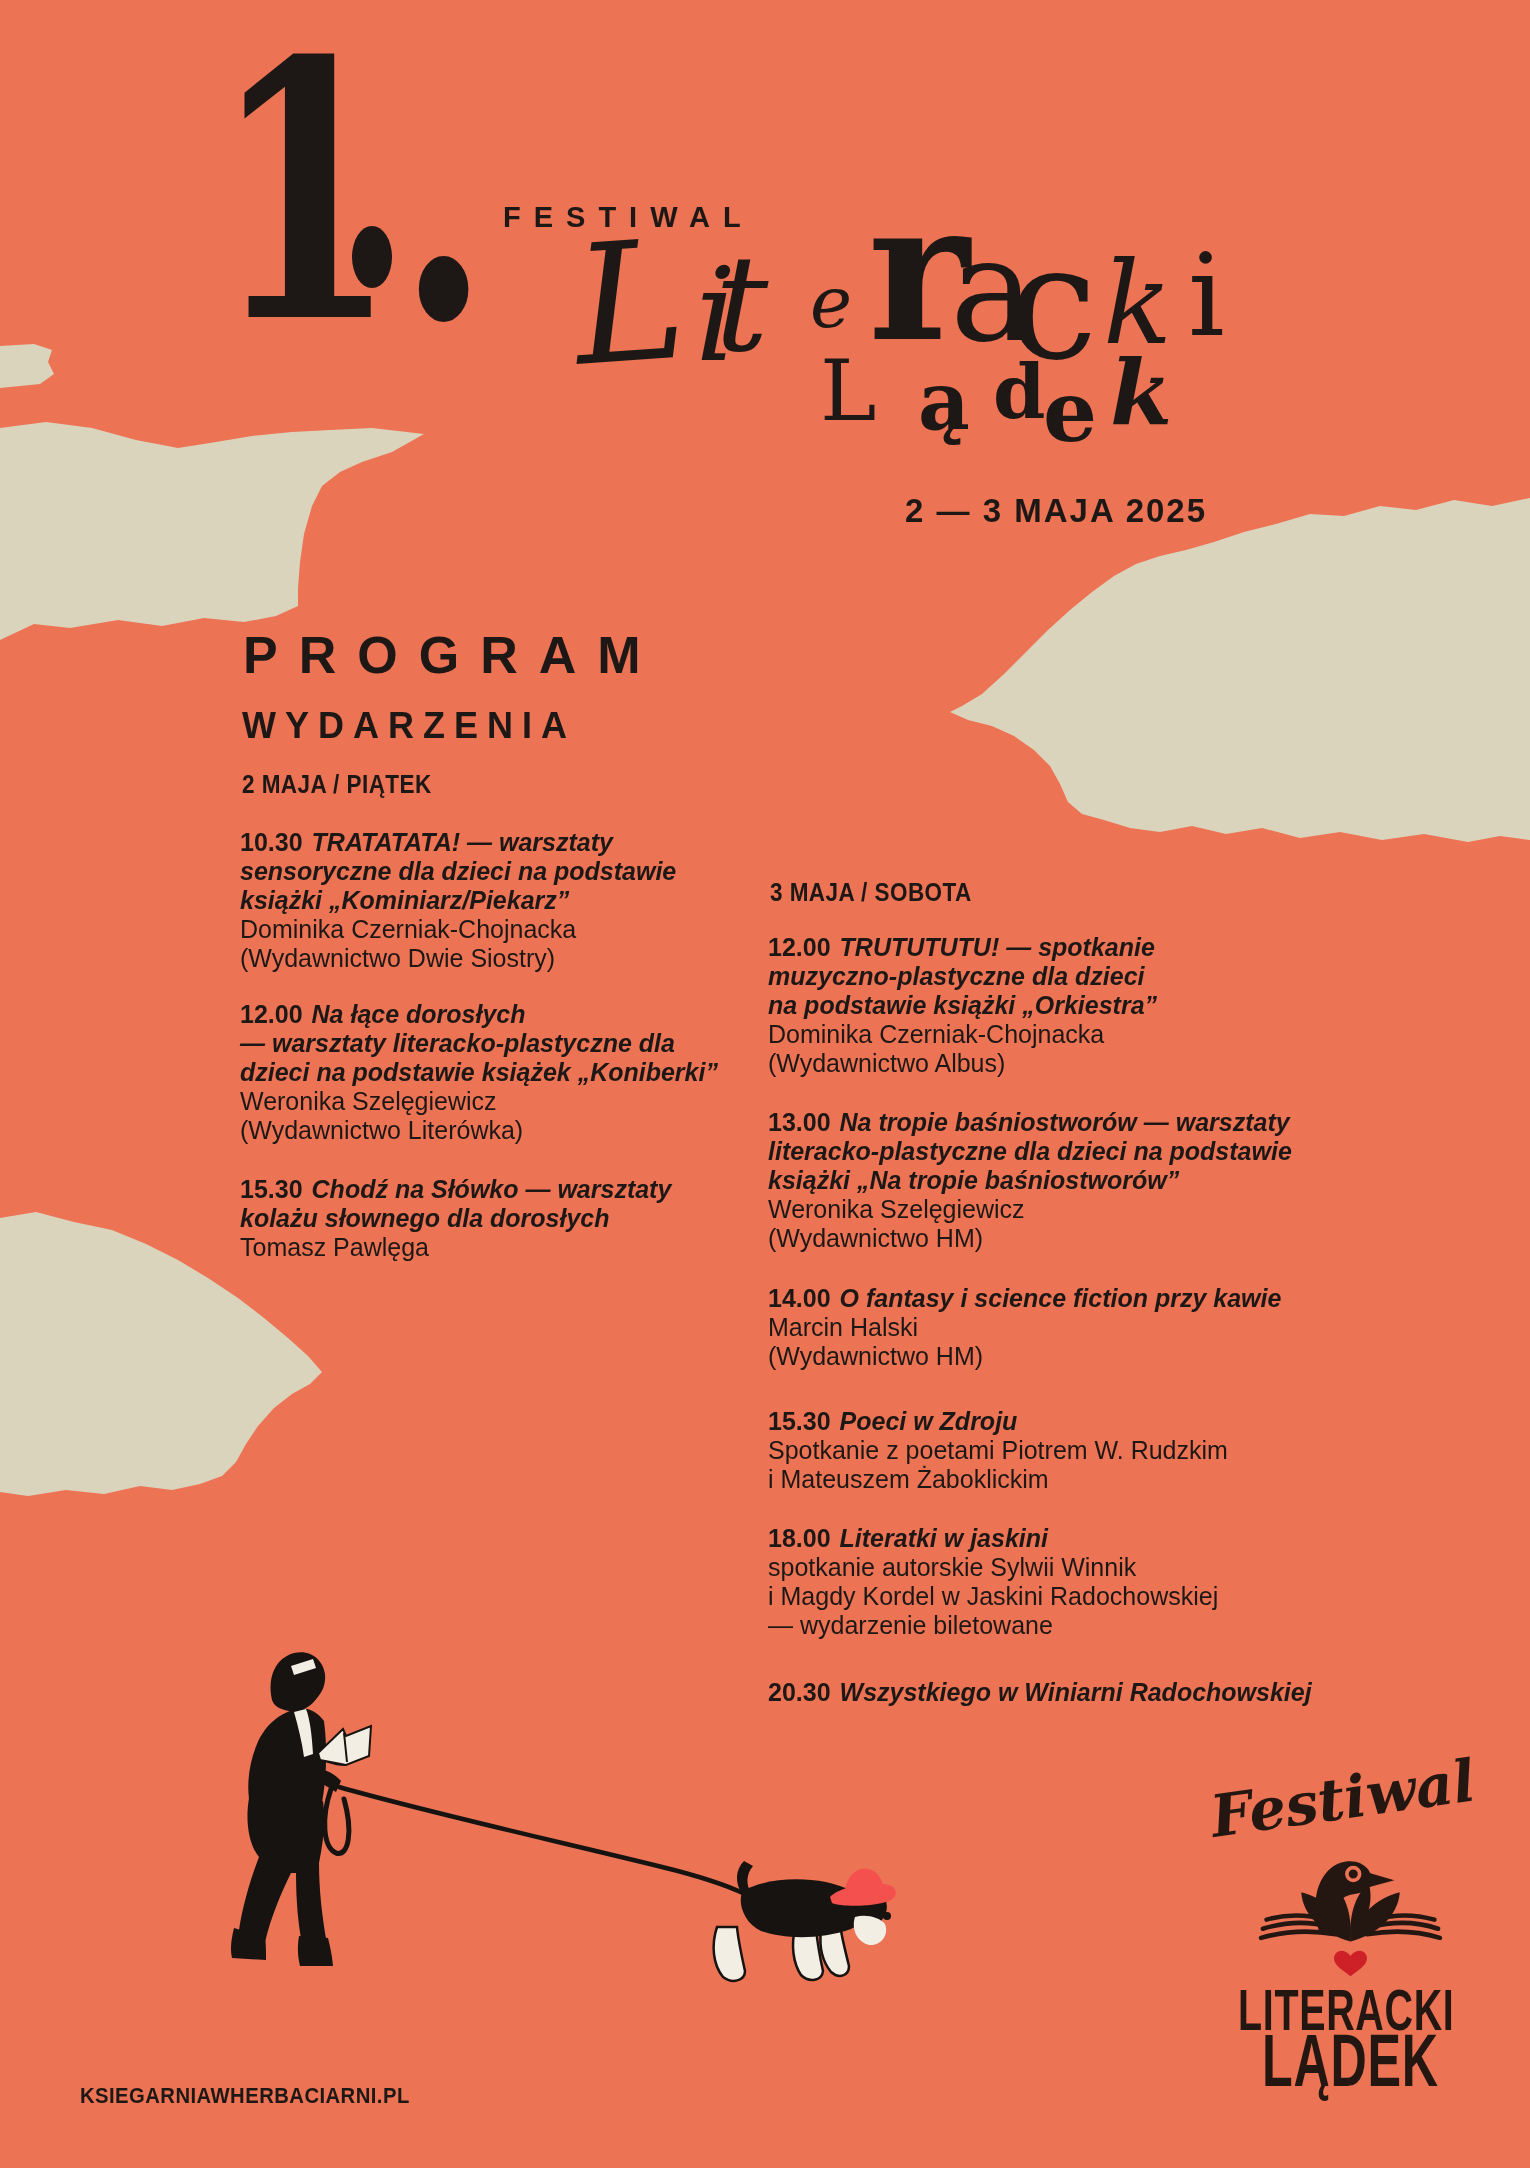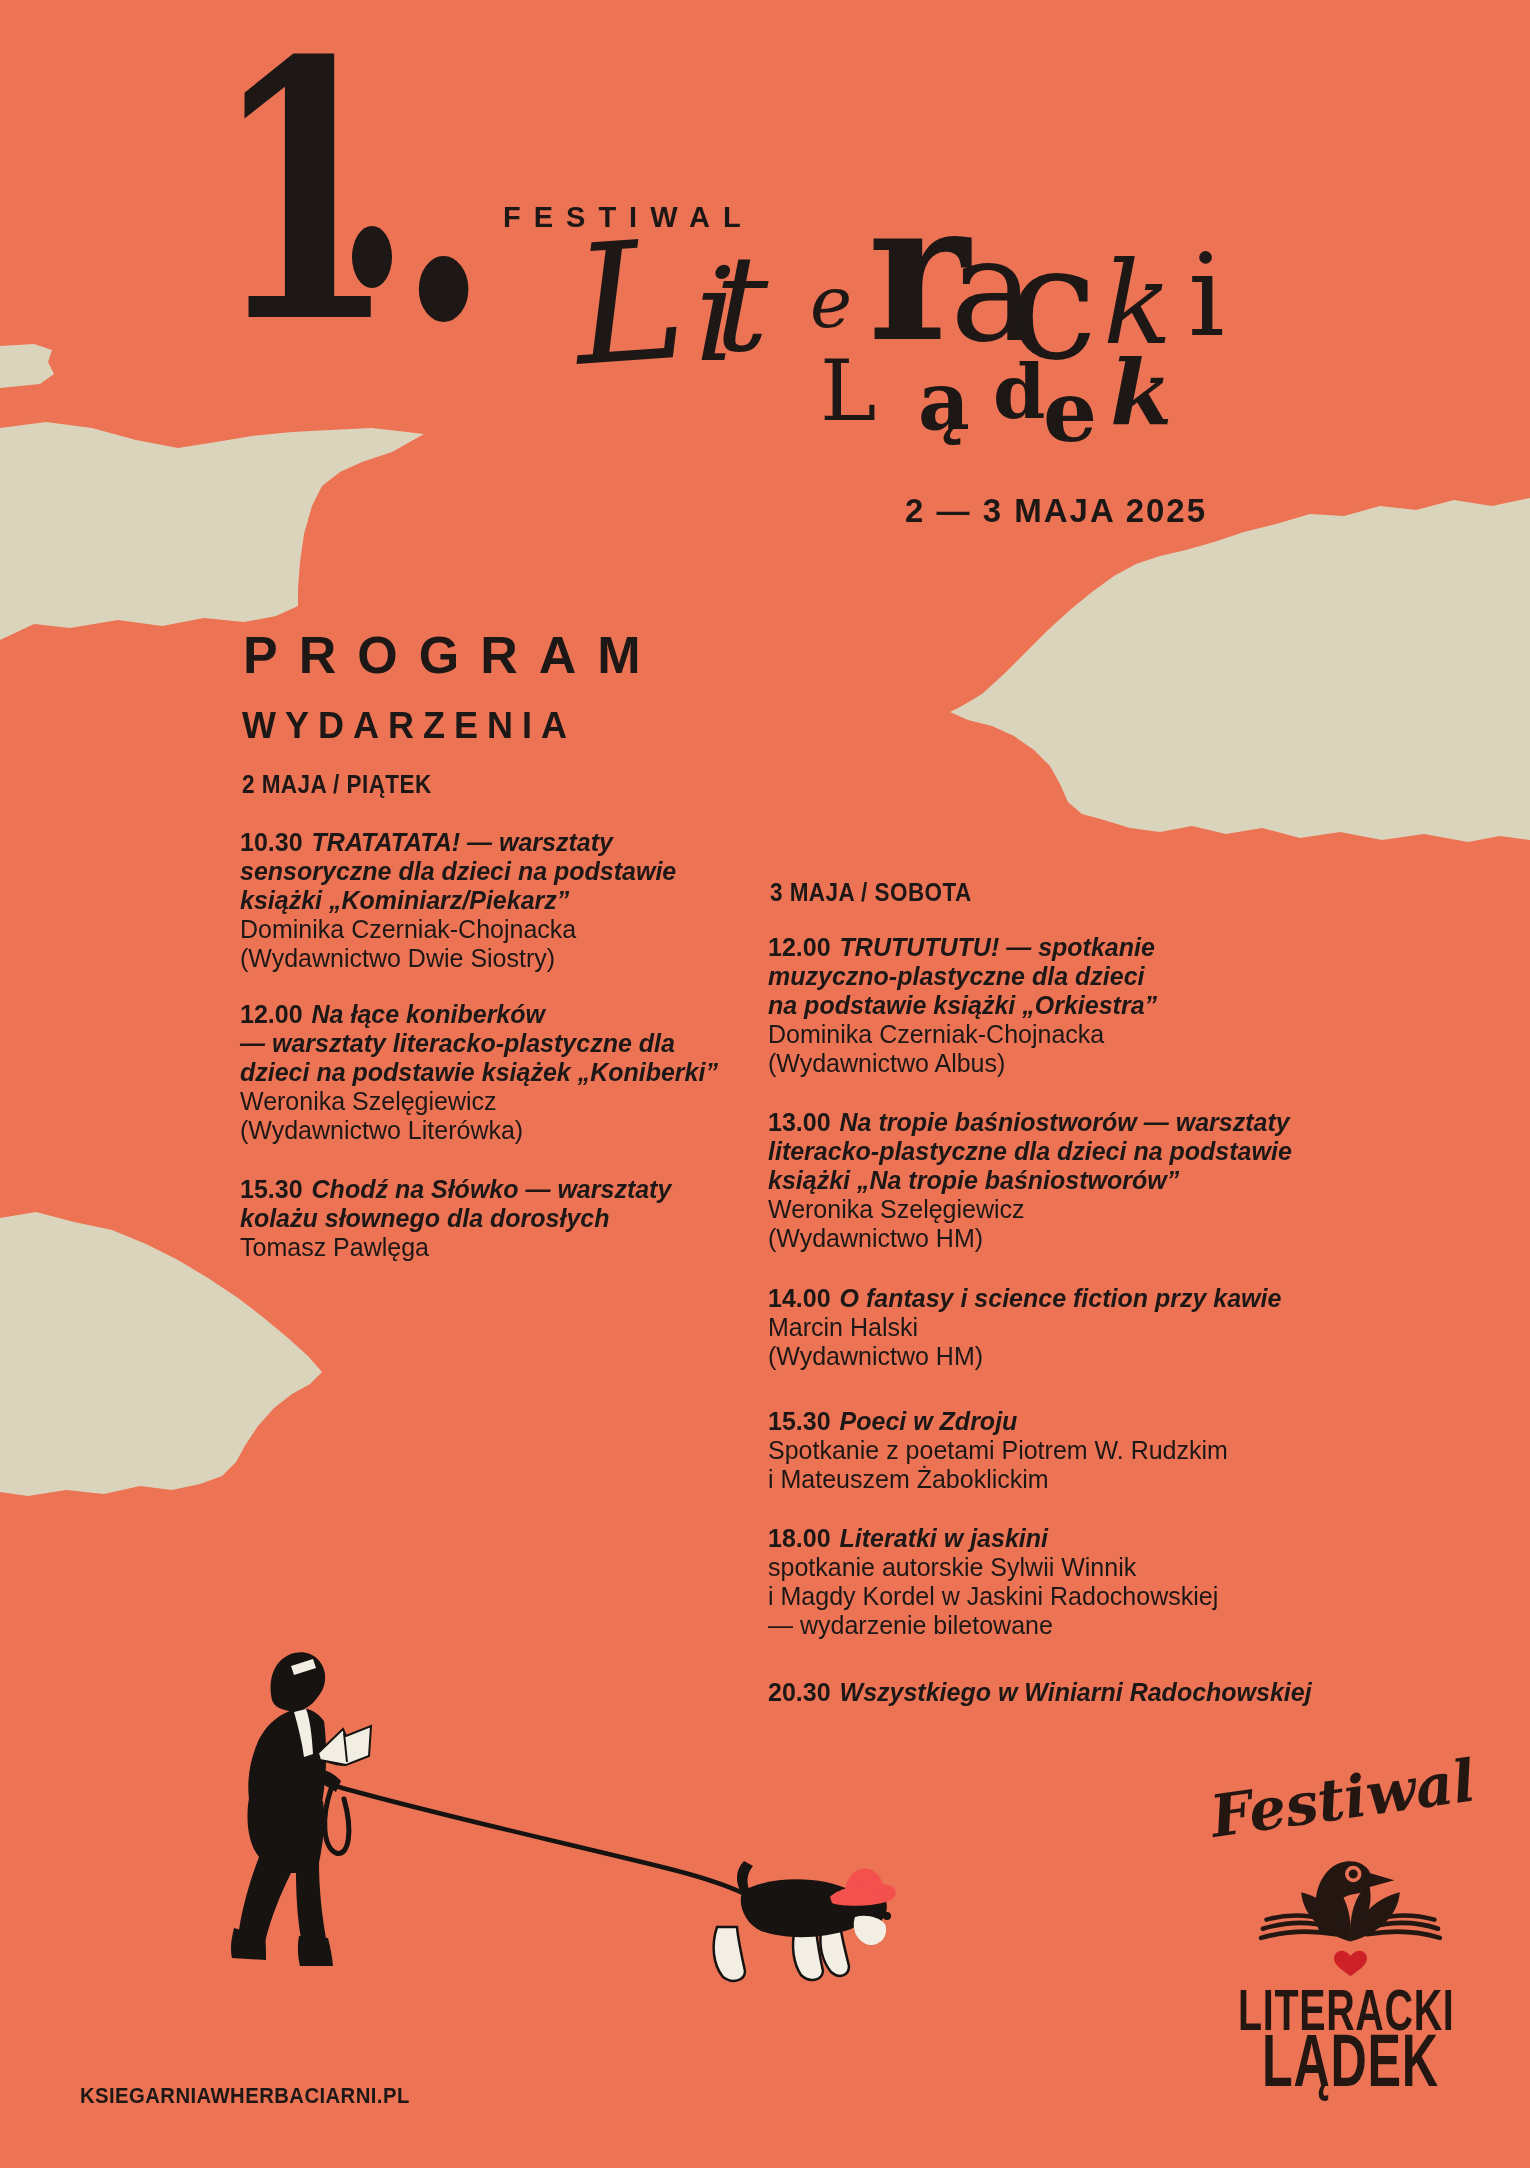--- a/index.html
+++ b/index.html
@@ -139,21 +139,21 @@
   <div class="txt dayhead d2">3 MAJA / SOBOTA</div>
 
   <div class="event col-l" style="top:828px">
     <span class="etime">10.30</span><span class="etitle">TRATATATA! — warsztaty
 sensoryczne dla dzieci na podstawie
 książki „Kominiarz/Piekarz”</span>
     <div class="emeta">Dominika Czerniak-Chojnacka
 (Wydawnictwo Dwie Siostry)</div>
   </div>
   <div class="event col-l" style="top:1000px">
-    <span class="etime">12.00</span><span class="etitle">Na łące koniberków
+    <span class="etime">12.00</span><span class="etitle">Na łące dorosłych
 — warsztaty literacko-plastyczne dla
 dzieci na podstawie książek „Koniberki”</span>
     <div class="emeta">Weronika Szelęgiewicz
 (Wydawnictwo Literówka)</div>
   </div>
   <div class="event col-l" style="top:1175px">
     <span class="etime">15.30</span><span class="etitle">Chodź na Słówko — warsztaty
 kolażu słownego dla dorosłych</span>
     <div class="emeta">Tomasz Pawlęga</div>
   </div>

